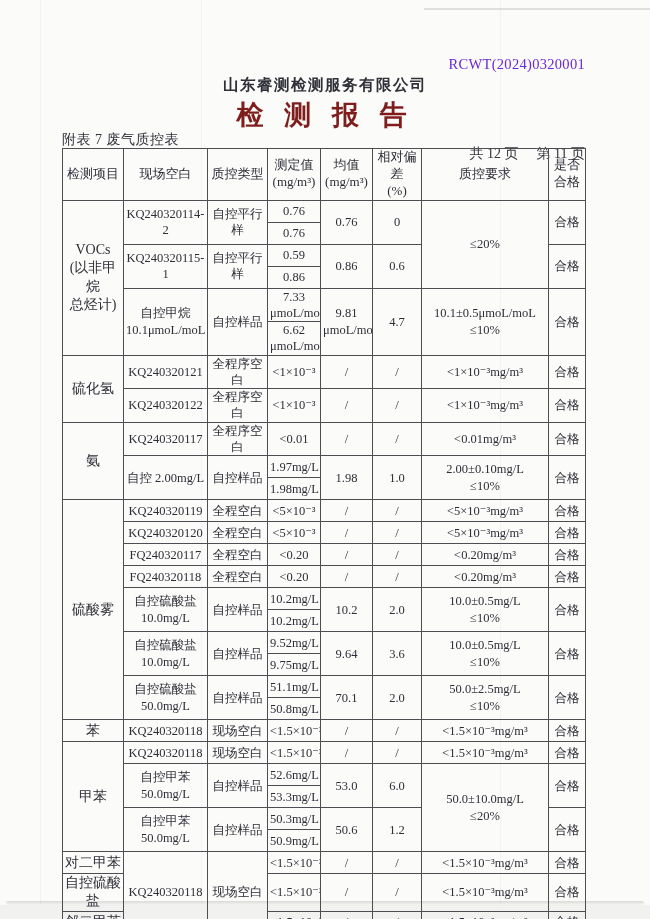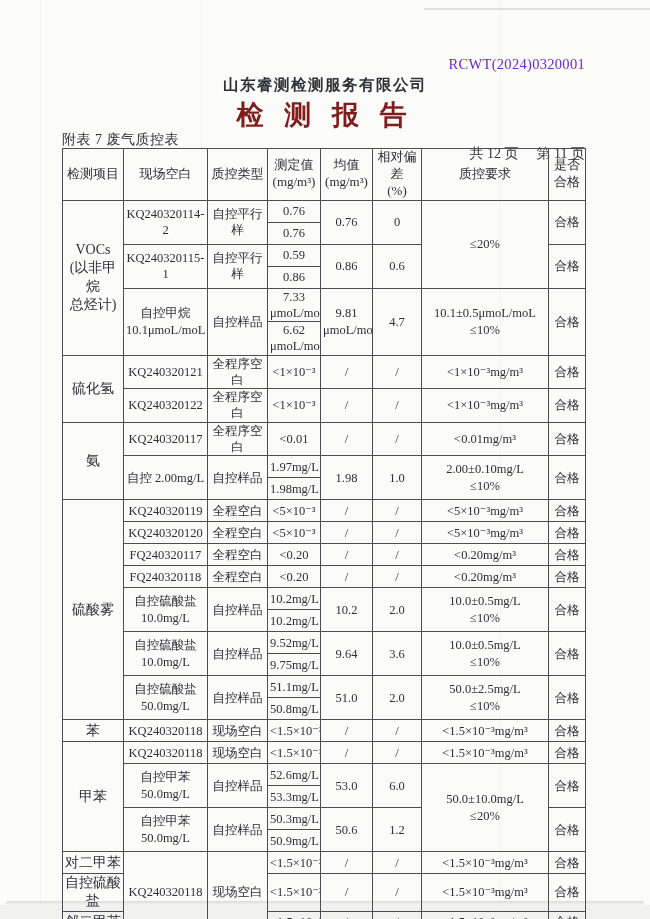--- a/index.html
+++ b/index.html
@@ -276,21 +276,21 @@
         <td rowspan="2" data-name="result-cell">合格</td>
       </tr>
       <tr data-name="table-row">
         <td data-name="measured-value-cell">9.75mg/L</td>
       </tr>
       <tr data-name="table-row">
         <td rowspan="2" data-name="qc-code-cell">自控硫酸盐
 50.0mg/L</td>
         <td rowspan="2" data-name="qc-type-cell">自控样品</td>
         <td data-name="measured-value-cell">51.1mg/L</td>
-        <td rowspan="2" data-name="mean-value-cell">51.0</td>
+        <td rowspan="2" data-name="mean-value-cell">70.1</td>
         <td rowspan="2" data-name="deviation-cell">2.0</td>
         <td rowspan="2" data-name="qc-requirement-cell">50.0±2.5mg/L
 ≤10%</td>
         <td rowspan="2" data-name="result-cell">合格</td>
       </tr>
       <tr data-name="table-row">
         <td data-name="measured-value-cell">50.8mg/L</td>
       </tr>
       <tr data-name="table-row">
         <td data-name="analyte-cell">苯</td>

